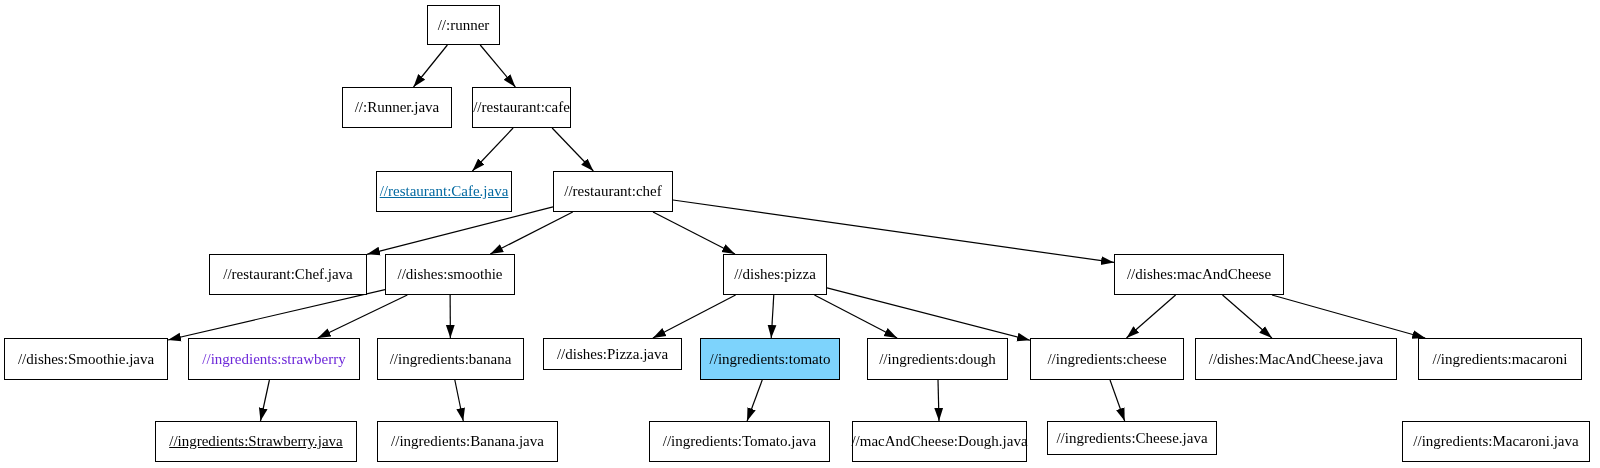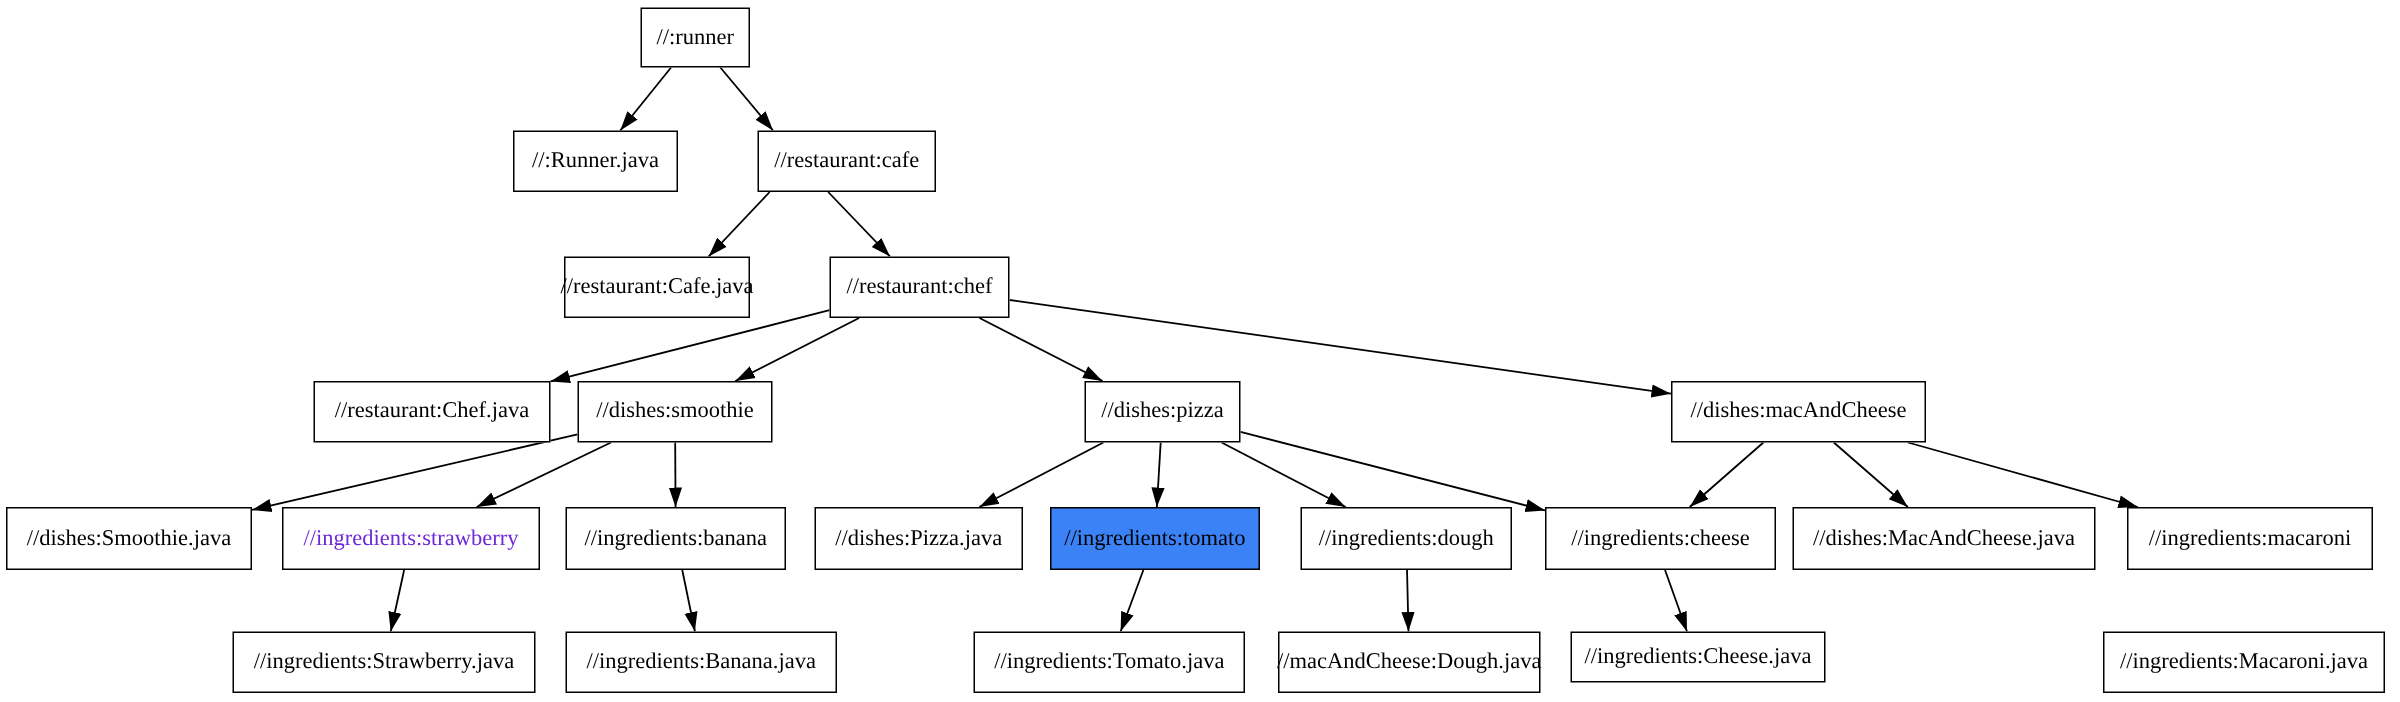--- a/index.html
+++ b/index.html
@@ -65,35 +65,35 @@
       <line x1="827" y1="287.91679389312975" x2="1030" y2="340.293893129771" stroke="#000000" stroke-width="1.2" marker-end="url(#arrowhead)"></line>
       <line x1="762.2363636363636" y1="380" x2="747.0787878787879" y2="421" stroke="#000000" stroke-width="1.2" marker-end="url(#arrowhead)"></line>
       <line x1="938.0090909090909" y1="380" x2="939.0030303030303" y2="421" stroke="#000000" stroke-width="1.2" marker-end="url(#arrowhead)"></line>
       <line x1="1110.009090909091" y1="380" x2="1124.669696969697" y2="421" stroke="#000000" stroke-width="1.2" marker-end="url(#arrowhead)"></line>
       <line x1="1175.5887573964496" y1="295" x2="1126.48224852071" y2="338" stroke="#000000" stroke-width="1.2" marker-end="url(#arrowhead)"></line>
       <line x1="1222.5325443786983" y1="295" x2="1271.8934911242604" y2="338" stroke="#000000" stroke-width="1.2" marker-end="url(#arrowhead)"></line>
       <line x1="1272.0236686390533" y1="295" x2="1425.1952662721894" y2="338" stroke="#000000" stroke-width="1.2" marker-end="url(#arrowhead)"></line>
     </svg>
 <div class="graph-node" style="left: 427px; top: 5px; width: 73px; height: 40px; background: rgb(255, 255, 255); border-color: rgb(0, 0, 0); color: rgb(0, 0, 0);">//:runner</div>
     <div class="graph-node" style="left: 342px; top: 87px; width: 110px; height: 41px; background: rgb(255, 255, 255); border-color: rgb(0, 0, 0); color: rgb(0, 0, 0);">//:Runner.java</div>
-    <div class="graph-node" style="left: 472px; top: 87px; width: 119px; height: 41px; background: rgb(255, 255, 255); border-color: rgb(0, 0, 0); color: rgb(0, 0, 0); margin-left: 33px;">//restaurant:cafe</div>
-    <div class="graph-node" style="left: 376px; top: 171px; width: 124px; height: 41px; background: rgb(255, 255, 255); border-color: rgb(0, 0, 0); color: #000000;">//restaurant:Cafe.java</div>
+    <div class="graph-node" style="left: 472px; top: 87px; width: 99px; height: 41px; background: rgb(255, 255, 255); border-color: rgb(0, 0, 0); color: rgb(0, 0, 0);">//restaurant:cafe</div>
+    <div class="graph-node" style="left: 376px; top: 171px; width: 136px; height: 41px; background: rgb(255, 255, 255); border-color: rgb(0, 0, 0); color: #0369a1; text-decoration: underline;">//restaurant:Cafe.java</div>
     <div class="graph-node" style="left: 553px; top: 171px; width: 120px; height: 41px; background: rgb(255, 255, 255); border-color: rgb(0, 0, 0); color: rgb(0, 0, 0);">//restaurant:chef</div>
     <div class="graph-node" style="left: 209px; top: 254px; width: 158px; height: 41px; background: rgb(255, 255, 255); border-color: rgb(0, 0, 0); color: rgb(0, 0, 0);">//restaurant:Chef.java</div>
     <div class="graph-node" style="left: 385px; top: 254px; width: 130px; height: 41px; background: rgb(255, 255, 255); border-color: rgb(0, 0, 0); color: rgb(0, 0, 0);">//dishes:smoothie</div>
     <div class="graph-node" style="left: 723px; top: 254px; width: 104px; height: 41px; background: rgb(255, 255, 255); border-color: rgb(0, 0, 0); color: rgb(0, 0, 0);">//dishes:pizza</div>
     <div class="graph-node" style="left: 1114px; top: 254px; width: 170px; height: 41px; background: rgb(255, 255, 255); border-color: rgb(0, 0, 0); color: rgb(0, 0, 0);">//dishes:macAndCheese</div>
     <div class="graph-node" style="left: 4px; top: 338px; width: 164px; height: 42px; background: rgb(255, 255, 255); border-color: rgb(0, 0, 0); color: rgb(0, 0, 0);">//dishes:Smoothie.java</div>
     <div class="graph-node" style="left: 188px; top: 338px; width: 172px; height: 42px; background: rgb(255, 255, 255); border-color: rgb(0, 0, 0); color: #6d28d9;">//ingredients:strawberry</div>
     <div class="graph-node" style="left: 377px; top: 338px; width: 147px; height: 42px; background: rgb(255, 255, 255); border-color: rgb(0, 0, 0); color: rgb(0, 0, 0);">//ingredients:banana</div>
-    <div class="graph-node" style="left: 543px; top: 338px; width: 139px; height: 42px; background: rgb(255, 255, 255); border-color: rgb(0, 0, 0); color: rgb(0, 0, 0);">//dishes:Pizza.java</div>
-    <div class="graph-node" style="left: 700px; top: 338px; width: 140px; height: 42px; background: #3b82f6; border-color: rgb(0, 0, 0); color: rgb(0, 0, 0);">//ingredients:tomato</div>
+    <div class="graph-node" style="left: 543px; top: 338px; width: 139px; height: 32px; background: rgb(255, 255, 255); border-color: rgb(0, 0, 0); color: rgb(0, 0, 0);">//dishes:Pizza.java</div>
+    <div class="graph-node" style="left: 700px; top: 338px; width: 140px; height: 42px; background: #7dd3fc; border-color: rgb(0, 0, 0); color: rgb(0, 0, 0);">//ingredients:tomato</div>
     <div class="graph-node" style="left: 867px; top: 338px; width: 141px; height: 42px; background: rgb(255, 255, 255); border-color: rgb(0, 0, 0); color: rgb(0, 0, 0);">//ingredients:dough</div>
     <div class="graph-node" style="left: 1030px; top: 338px; width: 154px; height: 42px; background: rgb(255, 255, 255); border-color: rgb(0, 0, 0); color: rgb(0, 0, 0);">//ingredients:cheese</div>
     <div class="graph-node" style="left: 1195px; top: 338px; width: 202px; height: 42px; background: rgb(255, 255, 255); border-color: rgb(0, 0, 0); color: rgb(0, 0, 0);">//dishes:MacAndCheese.java</div>
     <div class="graph-node" style="left: 1418px; top: 338px; width: 164px; height: 42px; background: rgb(255, 255, 255); border-color: rgb(0, 0, 0); color: rgb(0, 0, 0);">//ingredients:macaroni</div>
-    <div class="graph-node" style="left: 155px; top: 421px; width: 202px; height: 41px; background: rgb(255, 255, 255); border-color: rgb(0, 0, 0); color: rgb(0, 0, 0);">//ingredients:Strawberry.java</div>
+    <div class="graph-node" style="left: 155px; top: 421px; width: 202px; height: 41px; background: rgb(255, 255, 255); border-color: rgb(0, 0, 0); color: rgb(0, 0, 0); text-decoration: underline;">//ingredients:Strawberry.java</div>
     <div class="graph-node" style="left: 377px; top: 421px; width: 181px; height: 41px; background: rgb(255, 255, 255); border-color: rgb(0, 0, 0); color: rgb(0, 0, 0);">//ingredients:Banana.java</div>
     <div class="graph-node" style="left: 649px; top: 421px; width: 181px; height: 41px; background: rgb(255, 255, 255); border-color: rgb(0, 0, 0); color: rgb(0, 0, 0);">//ingredients:Tomato.java</div>
     <div class="graph-node" style="left: 852px; top: 421px; width: 175px; height: 41px; background: rgb(255, 255, 255); border-color: rgb(0, 0, 0); color: rgb(0, 0, 0);">//macAndCheese:Dough.java</div>
     <div class="graph-node" style="left: 1047px; top: 421px; width: 170px; height: 34px; background: rgb(255, 255, 255); border-color: rgb(0, 0, 0); color: rgb(0, 0, 0);">//ingredients:Cheese.java</div>
     <div class="graph-node" style="left: 1402px; top: 421px; width: 188px; height: 41px; background: rgb(255, 255, 255); border-color: rgb(0, 0, 0); color: rgb(0, 0, 0);">//ingredients:Macaroni.java</div>
   </div>
 
 </body></html>

